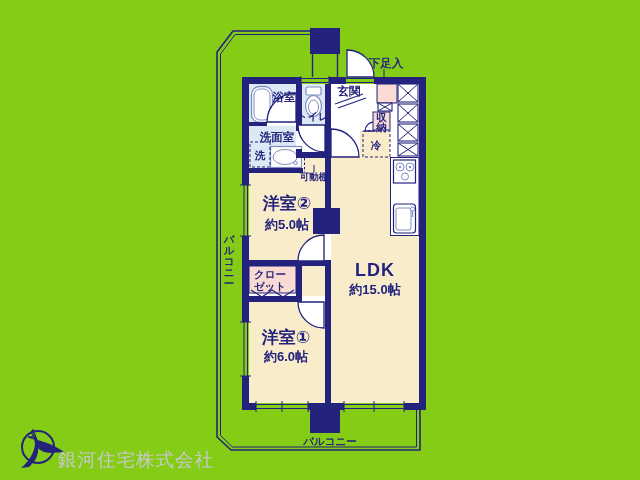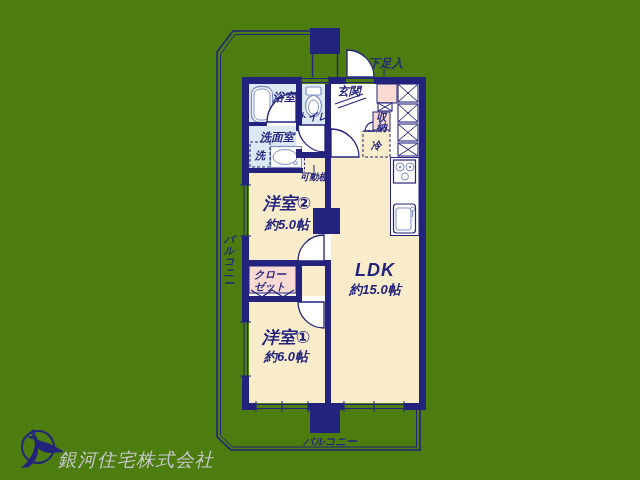--- a/index.html
+++ b/index.html
@@ -1,20 +1,20 @@
 <!DOCTYPE html>
 <html style="--navy: #23237d; --cream: #f8ecca; --wet: #dbe9f5; --pink: #f9dbd3; --fixture: #7f8dc4; --company-gray: #c8c8cf; --white: #ffffff;"><head>
 <meta charset="utf-8">
 <style>
   :root{
     --navy:#23237d; --cream:#f8ecca; --wet:#dbe9f5; --pink:#f9dbd3;
     --fixture:#7f8dc4; --company-gray:#c8c8cf; --white:#ffffff;
   }
   html,body{margin:0;padding:0;background:#fff;}
-  .stage{position:relative;width:640px;height:480px;background:#4d7c0f;overflow:hidden;font-style:italic;}
+  .stage{position:relative;width:640px;height:480px;background:#84cc16;overflow:hidden;}
   svg{position:absolute;left:0;top:0;}
   .wall{fill:var(--navy);}
   .thin{stroke:var(--navy);fill:none;}
   .cream{fill:var(--cream);}
   .wet{fill:var(--wet);}
   .pink{fill:var(--pink);stroke:var(--navy);stroke-width:1;}
   .fan{fill:#fff;stroke:var(--navy);stroke-width:1.3;}
   .fx{stroke:var(--fixture);fill:#fff;}
   .xbox{fill:#fff;stroke:var(--navy);stroke-width:1.1;}
   text{font-family:"Liberation Sans","DejaVu Sans",sans-serif;font-weight:bold;

